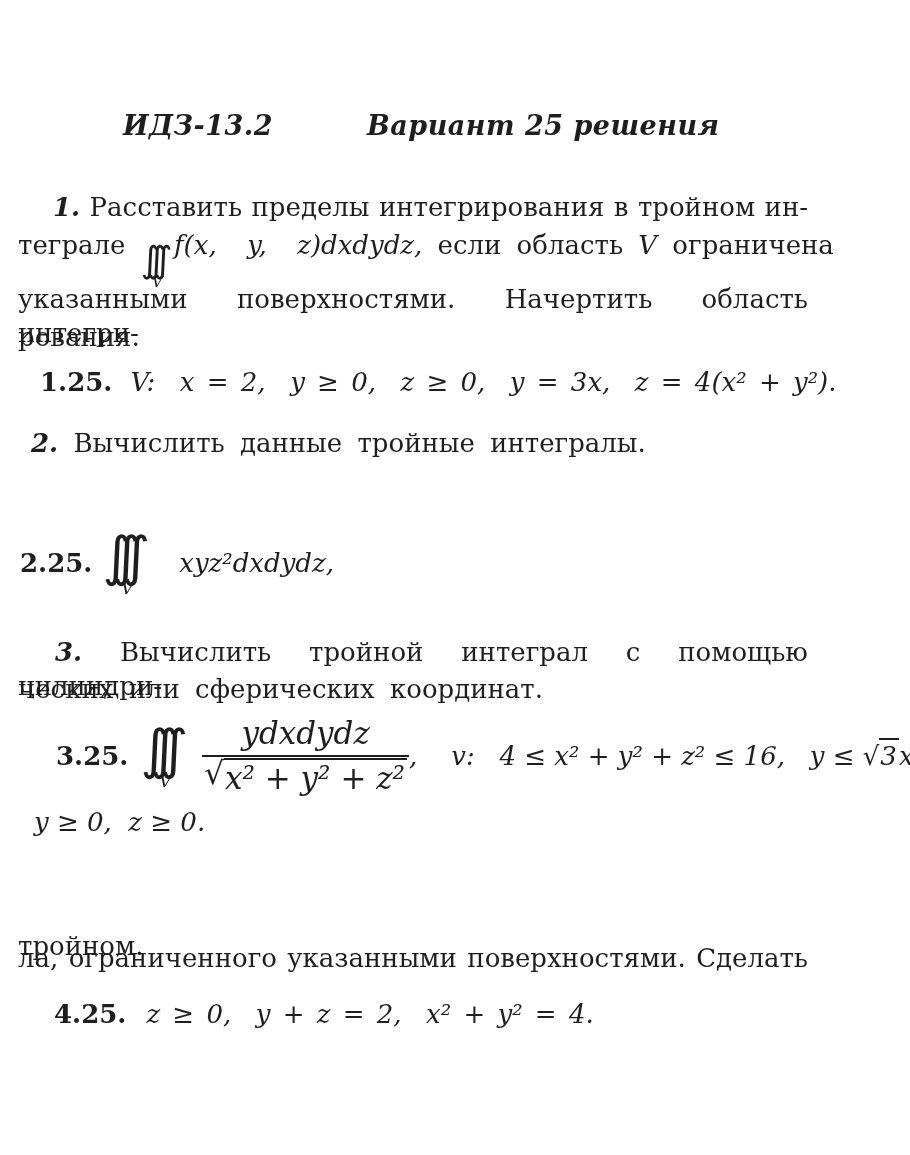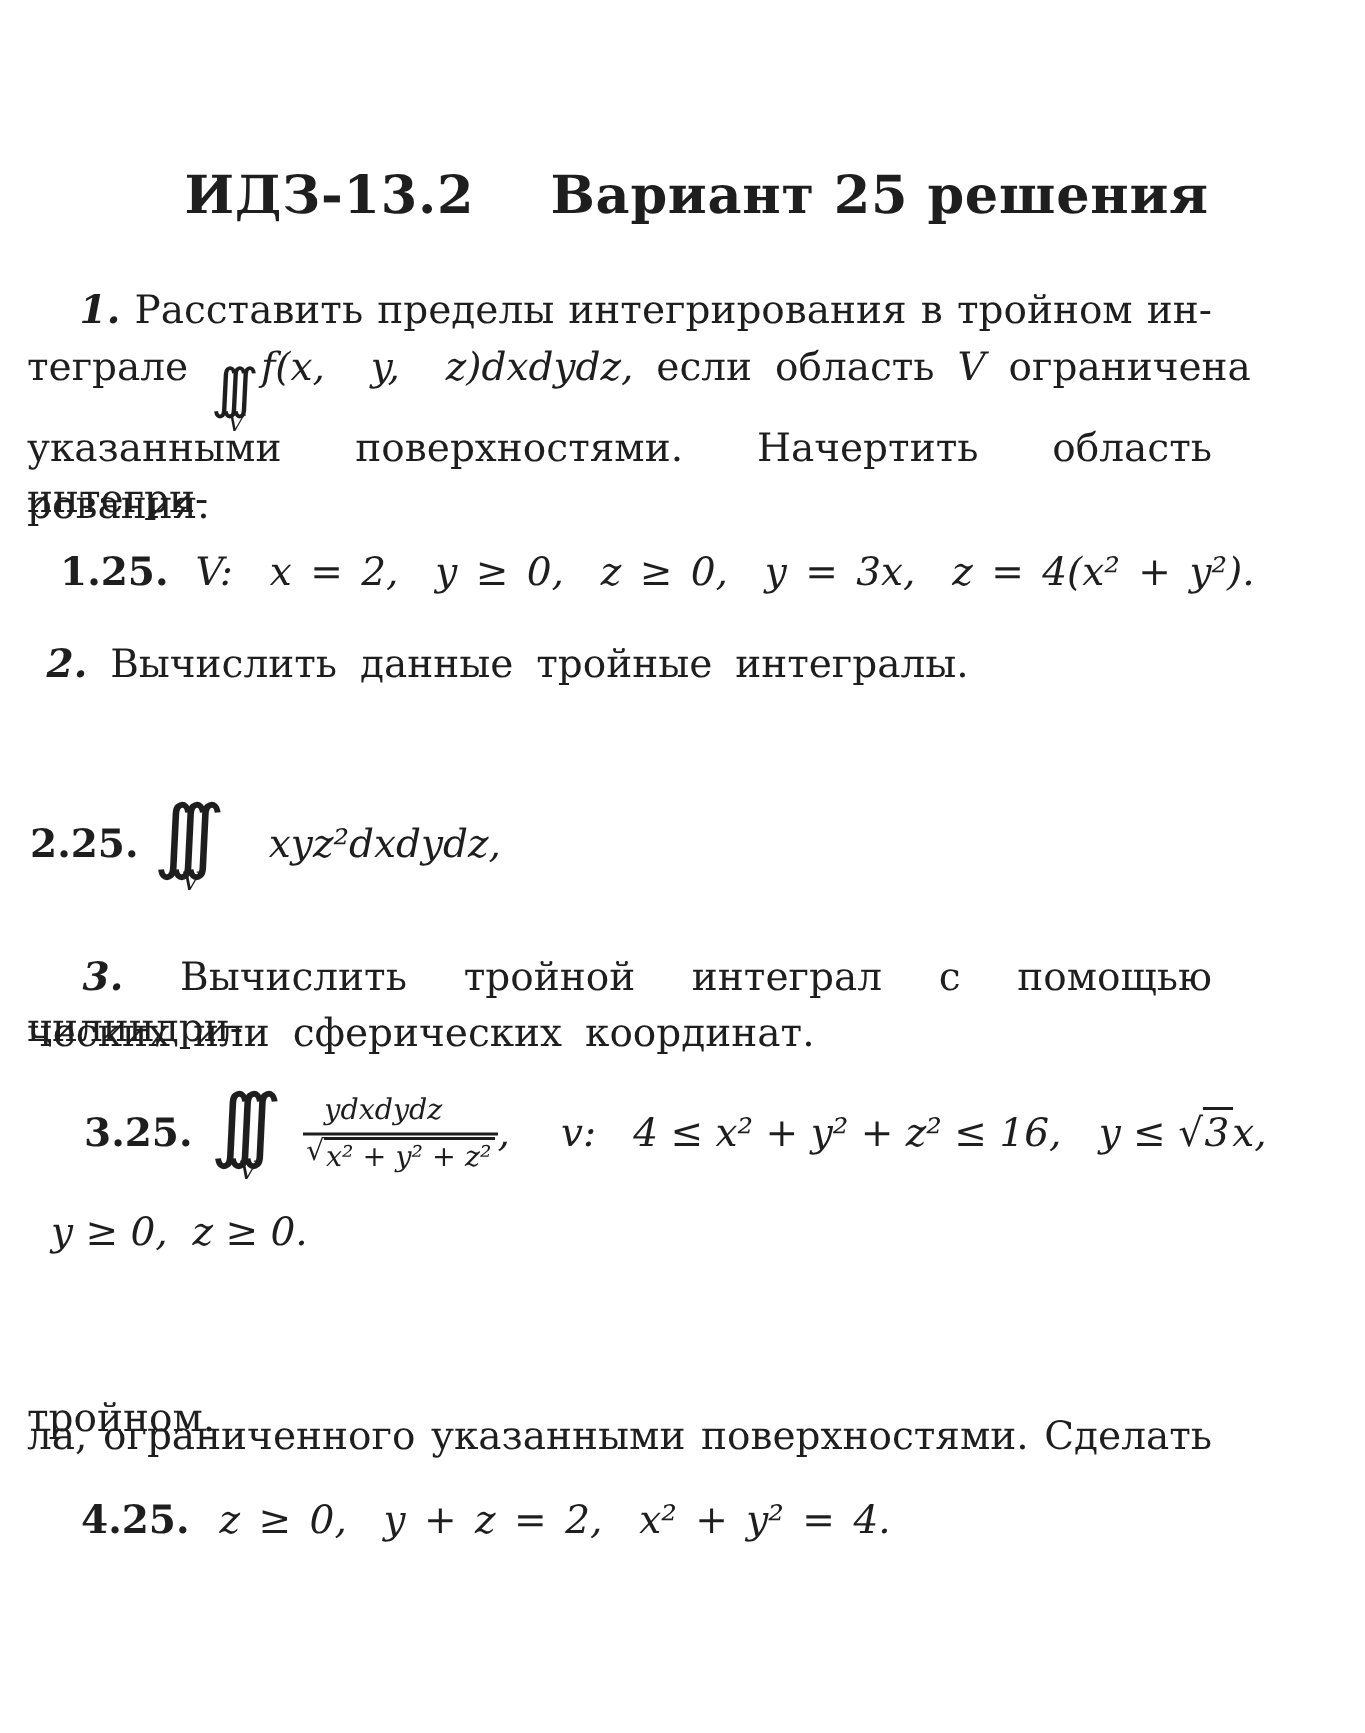--- a/index.html
+++ b/index.html
@@ -14,42 +14,42 @@
   .page { position:absolute; inset:0; }
   .ln { position:absolute; font-size:26px; line-height:1.3; white-space:normal; }
   .nowrap { white-space:nowrap; }
   .just { text-align:justify; text-align-last:justify; }
   .ws { word-spacing:7px; }
   .ws2 { word-spacing:4px; }
   .bi { font-weight:700; font-style:italic; }
   .bold { font-weight:700; }
   .it { font-style:italic; }
   .pre { white-space:pre; }
-  .title { font-size:35px; font-weight:700; letter-spacing:0.5px; }
+  .title { font-size:27px; font-weight:700; font-style:italic; letter-spacing:0.5px; }
 
   
   .tint { display:inline-flex; flex-direction:column; align-items:center; line-height:1; }
   .tint .sgn {
     font-family:"DejaVu Sans",sans-serif;
     font-style:italic; font-weight:400;
     letter-spacing:-0.34em; padding-right:0.38em;
     line-height:1;
   }
   .tint .sub { font-style:italic; line-height:1; }
   .tint.sm .sgn { font-size:36px; }
   .tint.sm .sub { font-size:15px; margin-top:-3px; }
   .tint.lg .sgn { font-size:54px; }
   .tint.lg .sub { font-size:17px; margin-top:-4px; }
   .inline-int { vertical-align:-18px; }
 
   
   .row { position:absolute; display:flex; align-items:center; font-size:26px; white-space:nowrap; }
 
   
-  .frac { display:inline-flex; flex-direction:column; font-size:19px; font-style:italic; line-height:1.15; }
+  .frac { display:inline-flex; flex-direction:column; align-items:center; font-size:31px; font-style:italic; line-height:1.15; }
   .fbar { align-self:stretch; height:2px; background:#1e1e1e; margin:3px 0 1px; }
   .fnum { padding:0 14px; }
   .fden { padding:0 2px; display:inline-flex; align-items:flex-start; }
 
   
   .sq-sign { line-height:1; }
   .rad { border-top:2px solid #1e1e1e; padding:1px 2px 0 1px; }
 </style>
 </head>
 <body>

